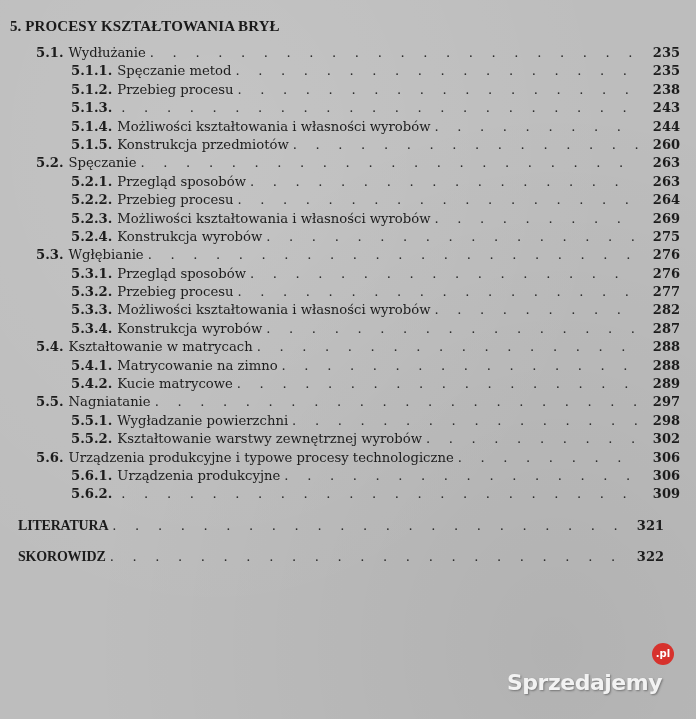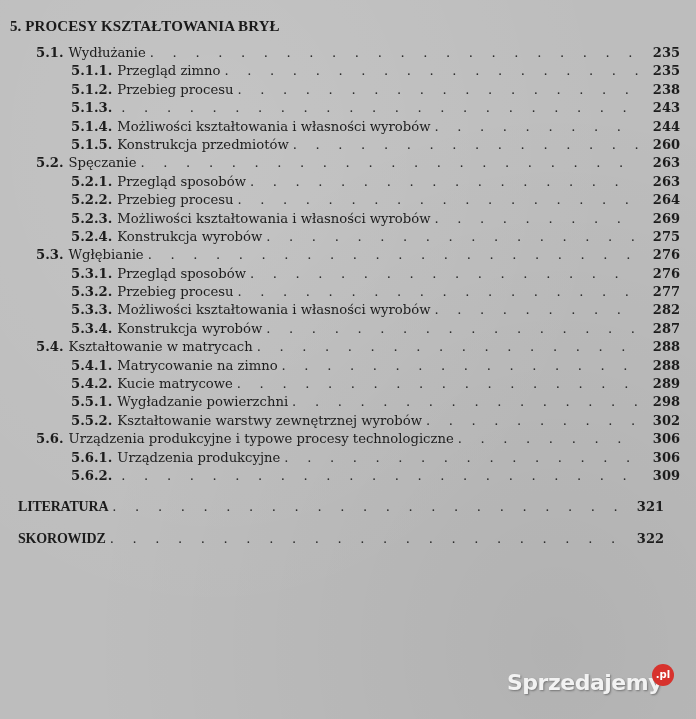--- a/index.html
+++ b/index.html
@@ -43,21 +43,21 @@
   .top .entry { left: 18px; right: 32px; }
   .top .label { font-weight: bold; font-family: "Liberation Serif", serif; font-size: 14px; letter-spacing: -0.2px; }
   .top-sep { height: 13px; }
   .watermark {
     position: absolute; left: 507px; top: 670px;
     font-family: "DejaVu Sans", sans-serif; font-weight: bold;
     font-size: 22px; color: #f2f2f2; letter-spacing: -0.5px;
     text-shadow: 1px 1px 2px rgba(0,0,0,0.35);
   }
   .wm-badge {
-    position: absolute; left: 652px; top: 664px;
+    position: absolute; left: 652px; top: 643px;
     width: 22px; height: 22px; border-radius: 50%;
     background: #d7322d; color: #fff;
     font-family: "DejaVu Sans", sans-serif; font-weight: bold;
     font-size: 10px; line-height: 22px; text-align: center;
   }
 </style>
 </head>
 <body>
 
 <div class="page">
@@ -72,21 +72,21 @@
         <div class="entry">
       <span class="num">5.1.</span>
       <span class="label">Wydłużanie</span>
       <span class="leader"></span>
       <span class="page-no">235</span>
     </div>
       </div>
     <div class="row lvl2">
         <div class="entry">
       <span class="num">5.1.1.</span>
-      <span class="label">Przegląd zimno</span>
+      <span class="label">Spęczanie metod</span>
       <span class="leader"></span>
       <span class="page-no">235</span>
     </div>
       </div>
     <div class="row lvl2">
         <div class="entry">
       <span class="num">5.1.2.</span>
       <span class="label">Przebieg procesu</span>
       <span class="leader"></span>
       <span class="page-no">238</span>
@@ -216,20 +216,28 @@
       </div>
     <div class="row lvl2">
         <div class="entry">
       <span class="num">5.4.2.</span>
       <span class="label">Kucie matrycowe</span>
       <span class="leader"></span>
       <span class="page-no">289</span>
     </div>
       </div>
 
+    <div class="row lvl1">
+        <div class="entry">
+      <span class="num">5.5.</span>
+      <span class="label">Nagniatanie</span>
+      <span class="leader"></span>
+      <span class="page-no">297</span>
+    </div>
+      </div>
     <div class="row lvl2">
         <div class="entry">
       <span class="num">5.5.1.</span>
       <span class="label">Wygładzanie powierzchni</span>
       <span class="leader"></span>
       <span class="page-no">298</span>
     </div>
       </div>
     <div class="row lvl2">
         <div class="entry">

